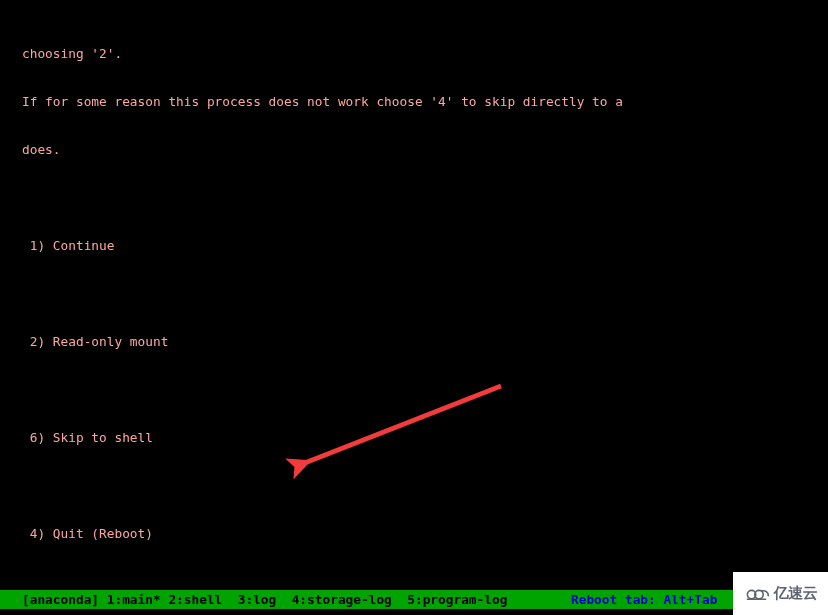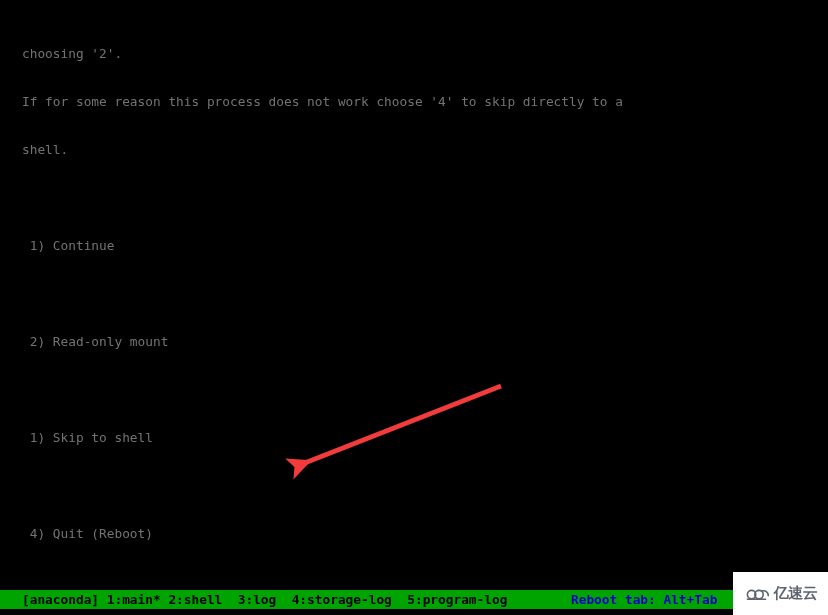--- a/index.html
+++ b/index.html
@@ -29,21 +29,21 @@
     font-size: 12.8px;
     line-height: 16px;
     white-space: pre;
     letter-spacing: 0px;
     font-family: "DejaVu Sans Mono", "Liberation Mono", monospace;
   }
   .tline {
     display: block;
     height: 16px;
     white-space: pre;
-    color: #737373;
+    color: #fca5a5;
   }
   .tline.blank { color: transparent; }
 
   
   #arrow-overlay {
     position: absolute;
     left: 0; top: 0;
     width: 828px; height: 615px;
     pointer-events: none;
   }
@@ -111,27 +111,27 @@
   #watermark .wm-icon { display: block; }
 </style>
 </head>
 <body>
 
 <div id="screen">
 
   <div id="console">
     <span class="tline">choosing '2'.</span>
     <span class="tline">If for some reason this process does not work choose '4' to skip directly to a</span>
-    <span class="tline">shell.</span>
+    <span class="tline">does.</span>
     <span class="tline blank"></span>
     <span class="tline"> 1) Continue</span>
     <span class="tline blank"></span>
     <span class="tline"> 2) Read-only mount</span>
     <span class="tline blank"></span>
-    <span class="tline"> 1) Skip to shell</span>
+    <span class="tline"> 6) Skip to shell</span>
     <span class="tline blank"></span>
     <span class="tline"> 4) Quit (Reboot)</span>
     <span class="tline blank"></span>
     
     
     
     
     
     
     

